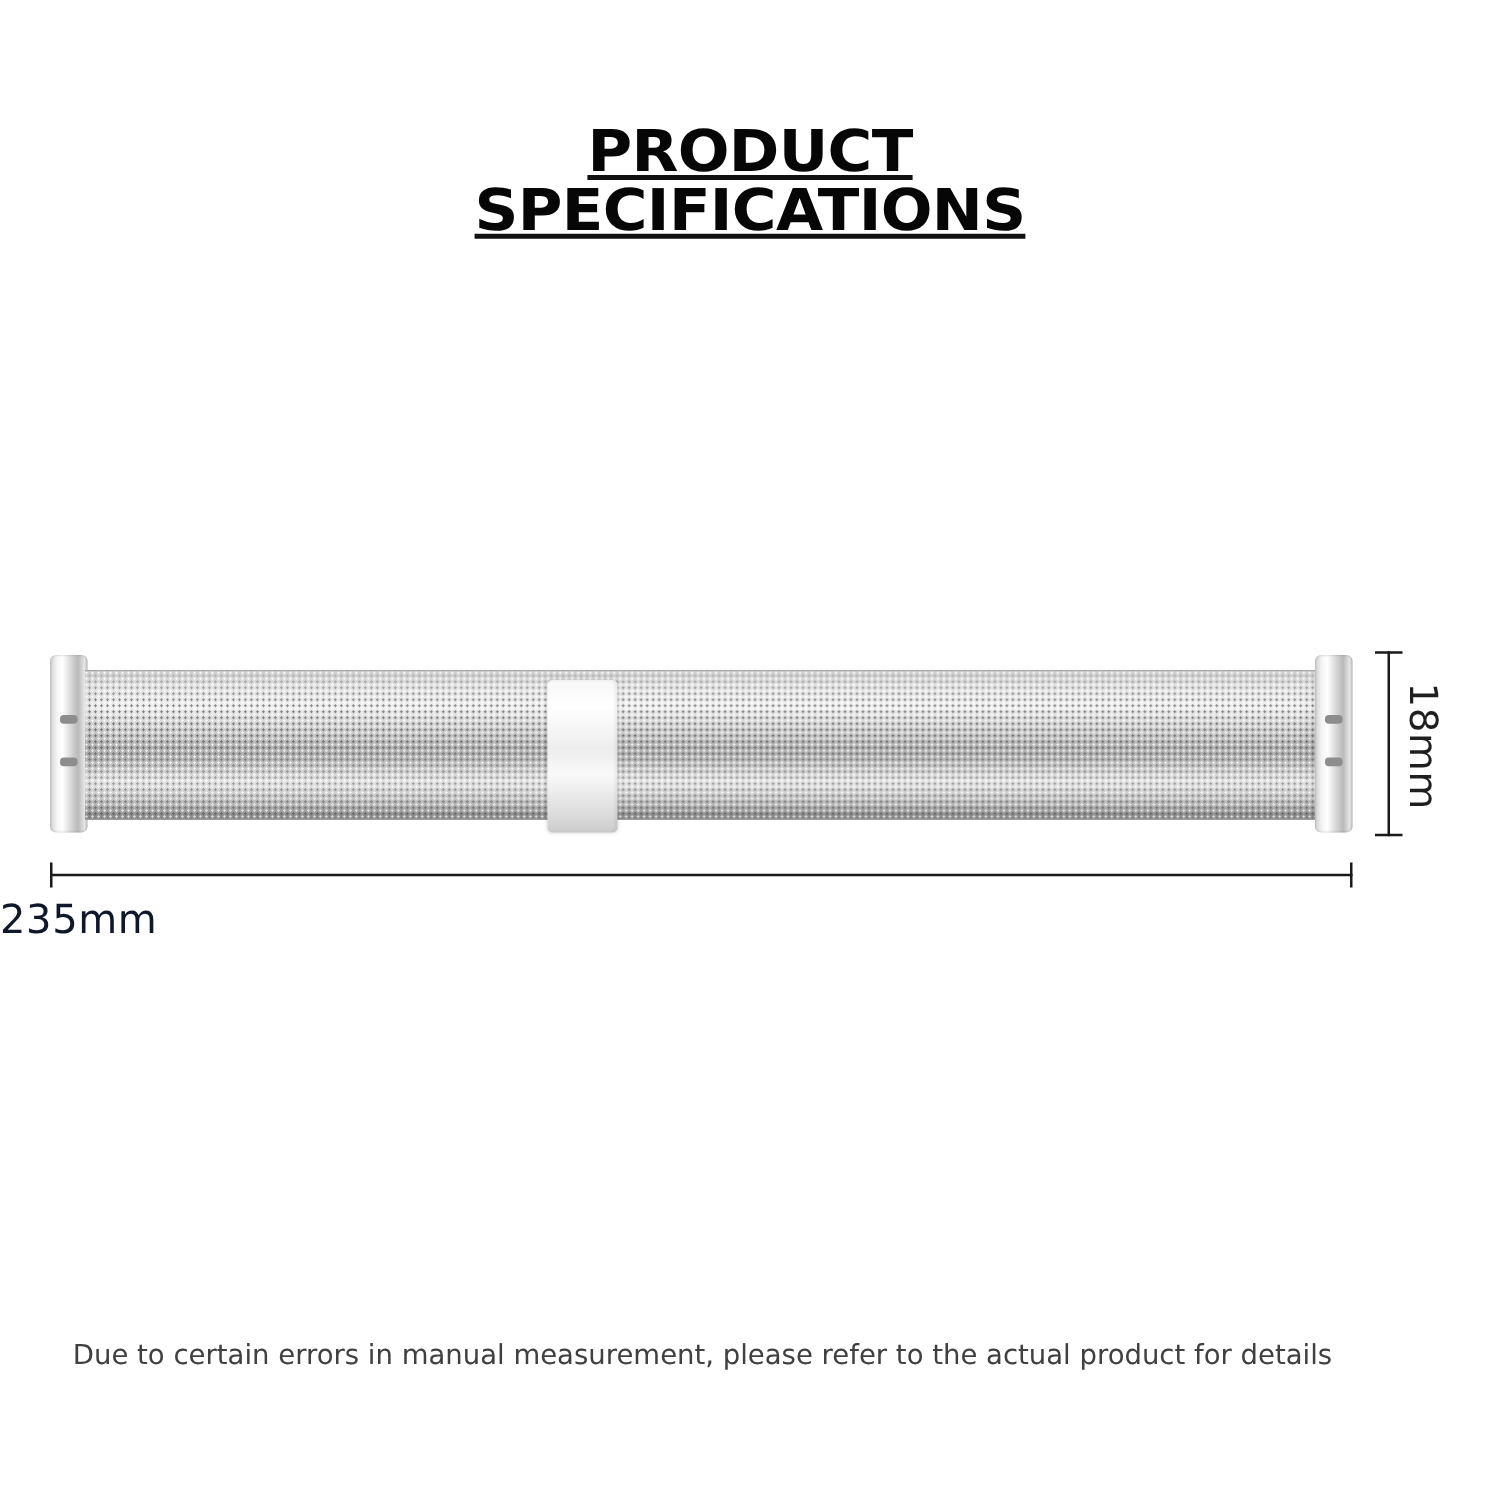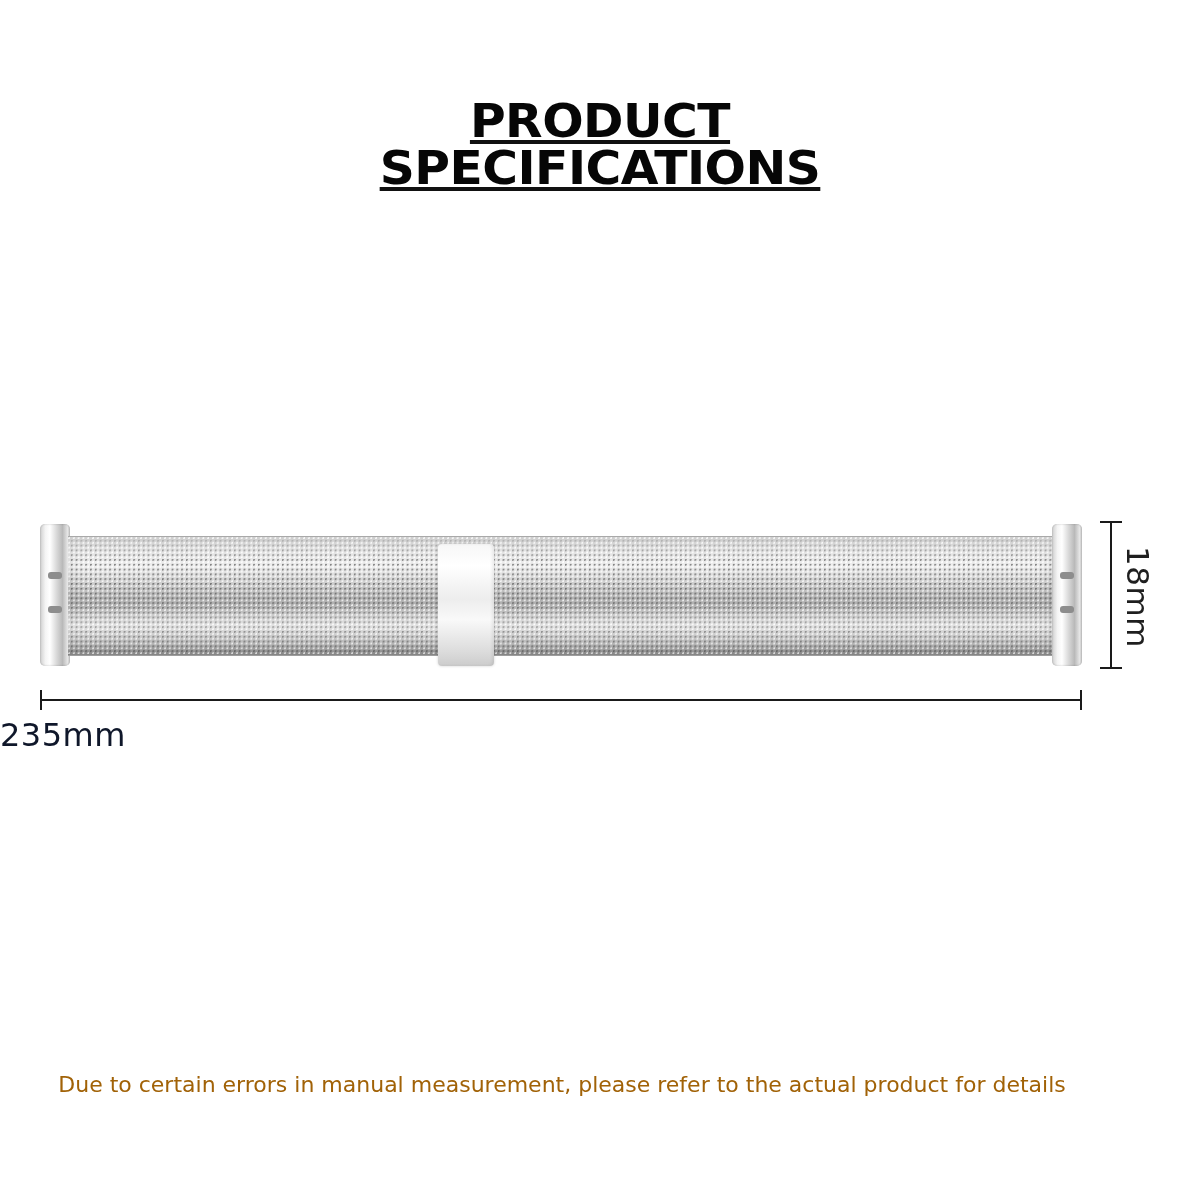--- a/index.html
+++ b/index.html
@@ -212,21 +212,21 @@
 
   
   .footnote {
     position: absolute;
     left: 0;
     top: 1072px;
     width: 1124px;
     text-align: center;
     font-family: "DejaVu Sans", sans-serif;
     font-size: 22px;
-    color: #a16207;
+    color: #404040;
   }
 </style>
 </head>
 <body>
 
 <div class="title-block">
   <span class="title-line line1">PRODUCT</span>
   <span class="title-line line2">SPECIFICATIONS</span>
 </div>
 

